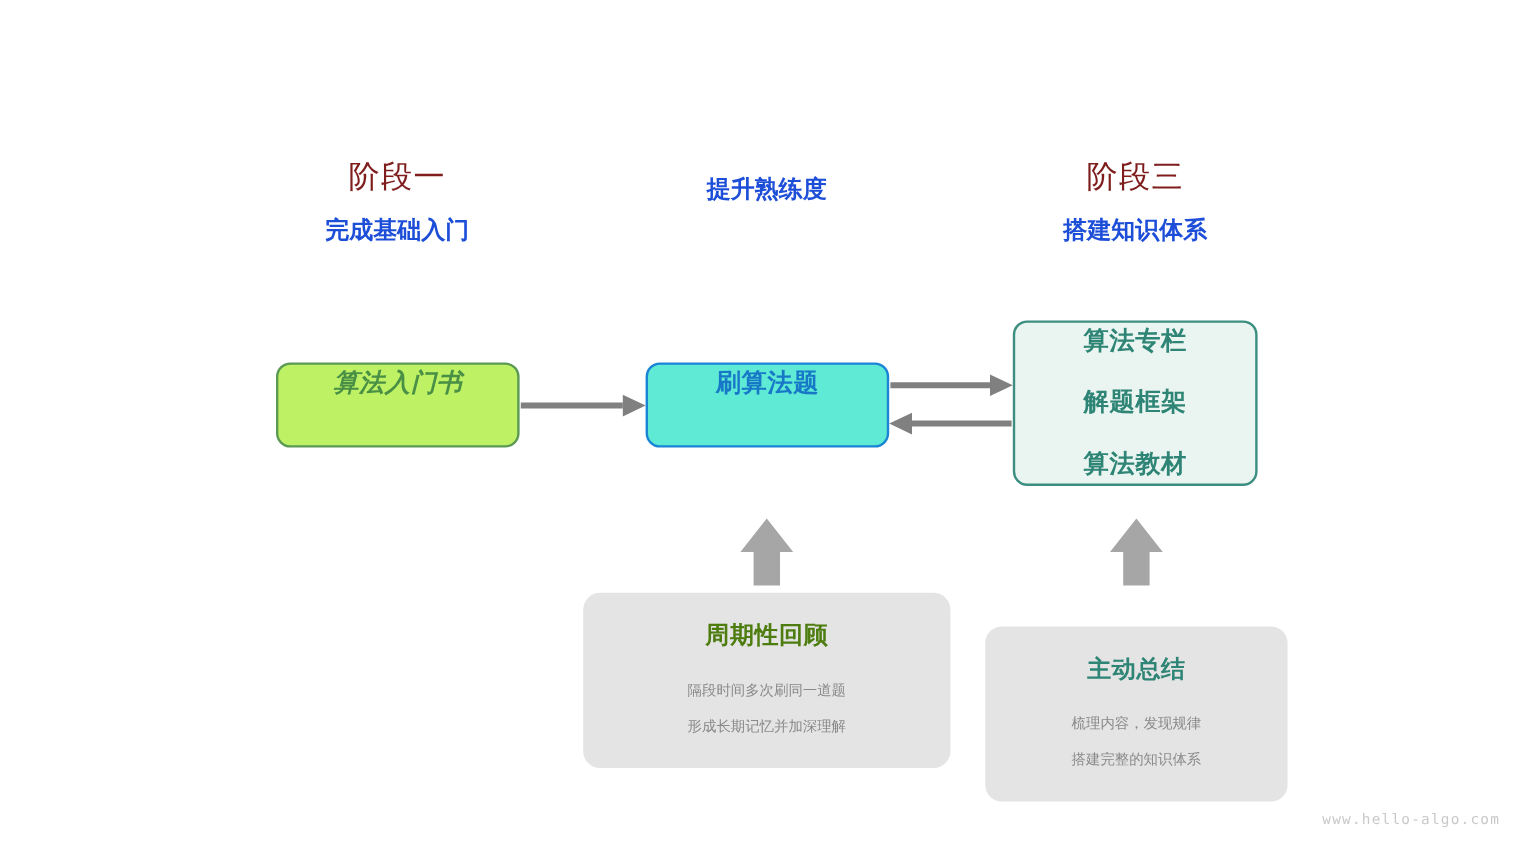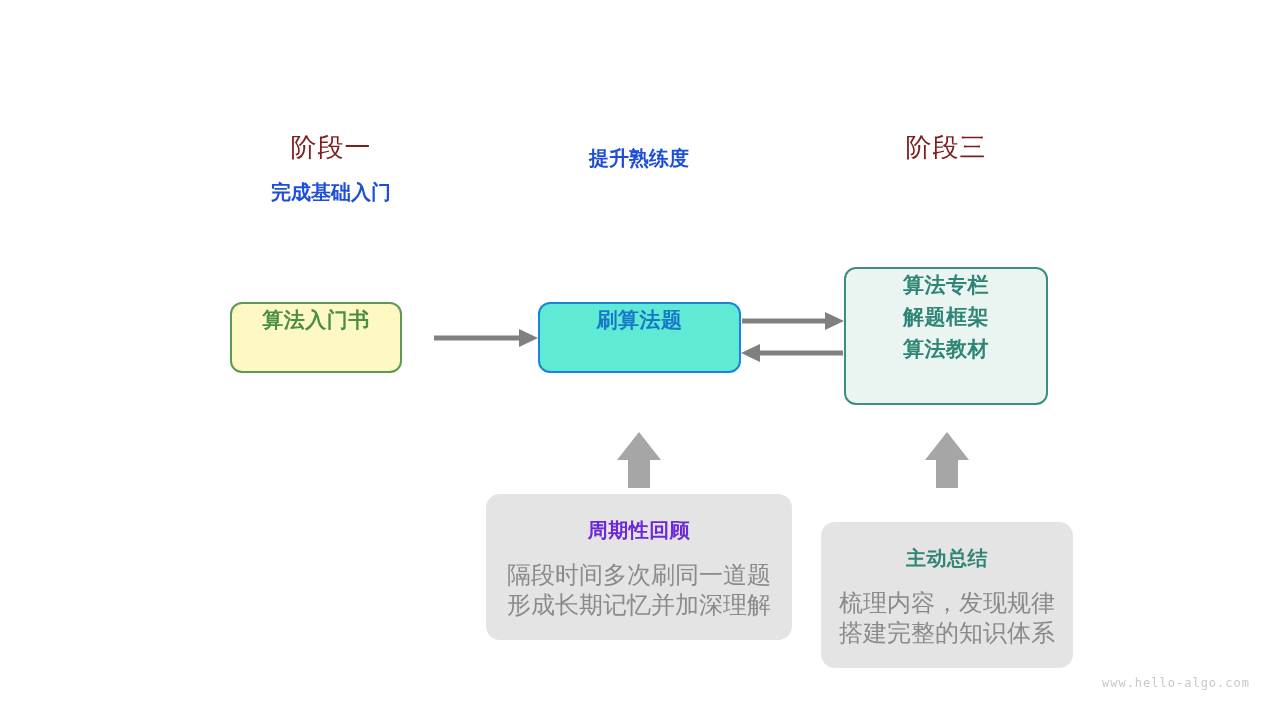--- a/index.html
+++ b/index.html
@@ -49,34 +49,35 @@
   
   .node {
     position: absolute;
     box-sizing: border-box;
     border-radius: 12px;
     border-width: 2px;
     border-style: solid;
     display: flex;
     flex-direction: column;
     align-items: center;
-    justify-content: flex-start;
+    justify-content: space-between;
   }
   .node-line {
     font-size: 21px;
     font-weight: 700;
     line-height: 32px;
     white-space: nowrap;
     letter-spacing: 0.5px;
   }
 
   .node-green {
-    left: 230px; top: 302px; width: 172px; height: 71px;
-    background: #fef9c3;
+    left: 230px; top: 302px; width: 203px; height: 71px;
+    background: #bef264;
     border-color: #5c9a54;
+    font-style: italic;
   }
   .node-green .node-line { color: #4a8f46; }
 
   .node-blue {
     left: 538px; top: 302px; width: 203px; height: 71px;
     background: #5eead4;
     border-color: #1b84d4;
   }
   .node-blue .node-line { color: #1878c8; }
 
@@ -102,26 +103,26 @@
   .note-left  { left: 486px; top: 494px; width: 306px; height: 146px; }
   .note-right { left: 821px; top: 494px; width: 252px; height: 146px; margin-top: 28px; }
 
   .note-title {
     font-size: 20px;
     font-weight: 700;
     line-height: 28px;
     letter-spacing: 0.5px;
     white-space: nowrap;
   }
-  .note-title.blue { color: #6d28d9; text-align: center; }
+  .note-title.blue { color: #4d7c0f; text-align: center; }
   .note-title.teal { color: #2e8575; }
 
   .note-body {
     margin-top: 16px;
-    font-size: 24px;
+    font-size: 12px;
     font-weight: 400;
     line-height: 30px;
     color: #8a8a8a;
     text-align: center;
     white-space: nowrap;
   }
 
   
   .arrow-layer {
     position: absolute;
@@ -150,20 +151,21 @@
     <div class="stage-title">阶段一</div>
     <div class="stage-sub">完成基础入门</div>
   </div>
 
   <div class="stage-header" style="left:539px; top:130px; width:200px;">
     <div class="stage-sub">提升熟练度</div>
   </div>
 
   <div class="stage-header" style="left:846px; top:130px; width:200px;">
     <div class="stage-title">阶段三</div>
+    <div class="stage-sub">搭建知识体系</div>
   </div>
 
   <svg class="arrow-layer" width="1280" height="720" viewBox="0 0 1280 720">
 
     <g>
       <line x1="434" y1="338" x2="519" y2="338" stroke="#808080" stroke-width="5"></line>
       <polygon points="519,329 538,338 519,347" fill="#808080"></polygon>
     </g>
 
     <g>

